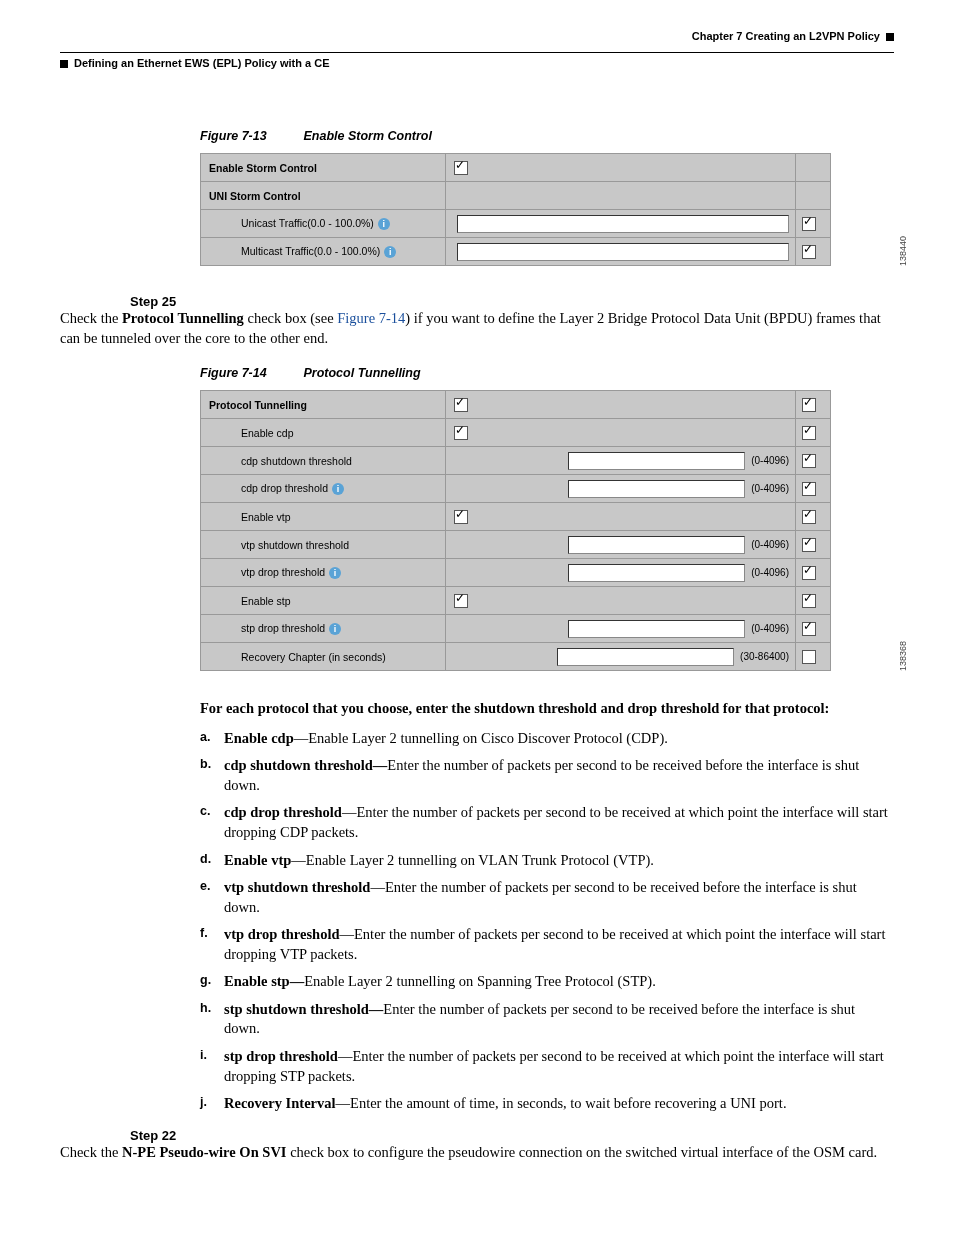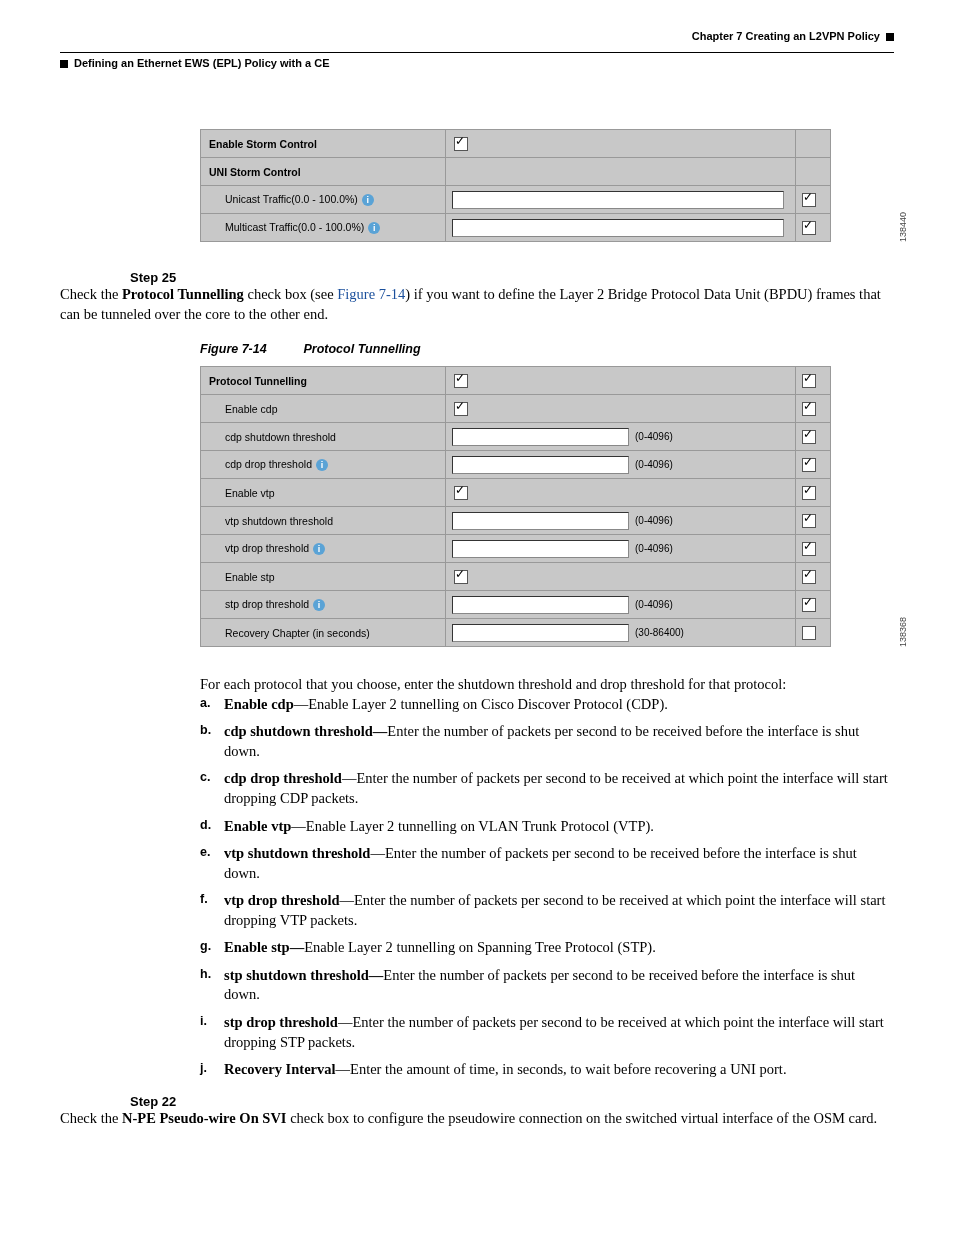--- a/index.html
+++ b/index.html
@@ -71,24 +71,25 @@
   .fig-table td {
     border: 1px solid #999;
     background: #c8c8c8;
     padding: 4px 8px;
     height: 19px;
     vertical-align: middle;
     overflow: hidden;
     white-space: nowrap;
   }
   .fig-table td.label-bold { font-weight: bold; }
-  .fig-table td.label-indent { padding-left: 24px; }
+  .fig-table td.label-indent { padding-left: 40px; }
   .fig-table td.input-cell {
     background: #c8c8c8;
     padding: 3px 6px;
+    text-align: right;
   }
   .fig-table td.input-cell .txtbox {
     display: inline-block;
     background: #fff;
     border: 1px inset #888;
     height: 16px;
     width: 175px;
     vertical-align: middle;
   }
   .fig-table td.check-cell { text-align: left; padding-left: 8px; }
@@ -159,23 +160,24 @@
   }
   .step-row .step-body {
     flex: 1;
     line-height: 1.35;
   }
   .step-body b { font-weight: bold; }
   .xref { color: #1a4f9c; }
 
   .lead-in {
     margin-left: 140px;
-    margin-bottom: 0;
+    margin-bottom: 10px;
     margin-top: 28px;
     line-height: 1.35;
+    font-weight: bold;
   }
 
   ol.letters {
     list-style: none;
     margin: 0 0 14px 140px;
     padding: 0;
   }
   ol.letters > li {
     position: relative;
     padding-left: 24px;
@@ -199,20 +201,24 @@
   <div class="running-head">
     <span></span>
     <span class="right"><span>Chapter 7      Creating an L2VPN Policy</span><span class="black-square right"></span></span>
   </div>
   <div class="running-sub">
     <span class="black-square"></span><span>Defining an Ethernet EWS (EPL) Policy with a CE</span>
   </div>
 
   <div class="content">
 
+    <div class="figure-cap">
+      <span class="fignum">Figure 7-13</span>
+      <span>Enable Storm Control</span>
+    </div>
 
     <div class="fig-wrap">
       <table class="fig-table">
         <colgroup>
             <col style="width:245px">
             <col style="width:350px">
             <col style="width:35px">
           </colgroup>
         <tbody>
             <tr>

